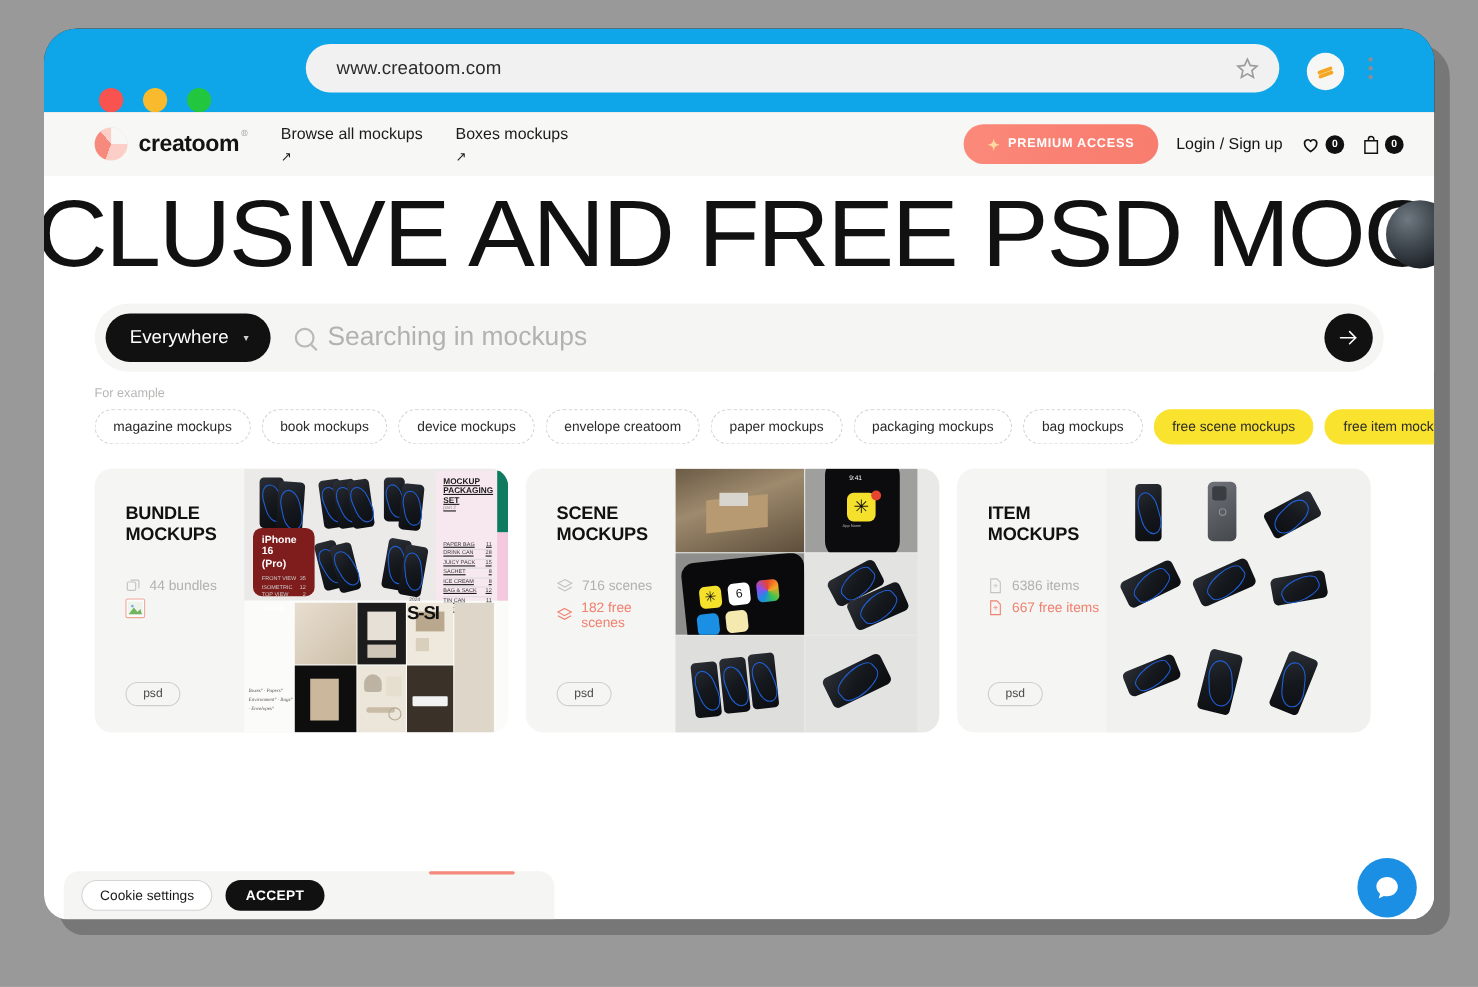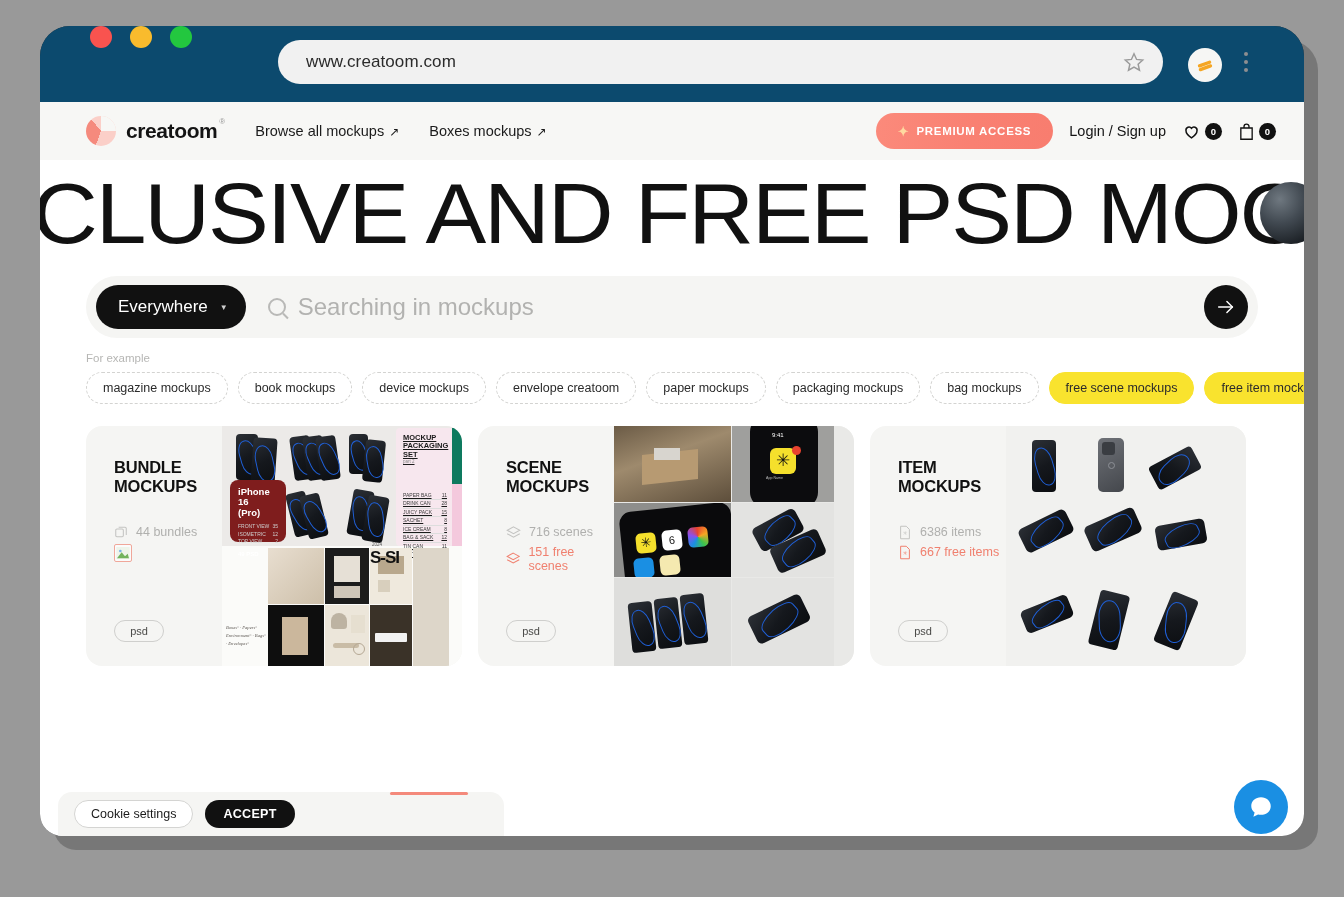--- a/index.html
+++ b/index.html
@@ -16,22 +16,22 @@
     left: 40px; top: 26px;
     width: 1264px; height: 810px;
     background: #2f2f31;
     border-radius: 30px 30px 22px 22px;
     box-shadow: 14px 14px 0 rgba(0,0,0,0.22);
     overflow: hidden;
   }
   .titlebar {
     position: relative;
     height: 76px;
-    background: #0c4a6e;
-    display: flex; align-items: flex-start;
+    background: #0ea5e9;
+    display: flex; align-items: flex-end;
   }
   .traffic { display: flex; gap: 18px; margin-left: 50px; }
   .dot { width: 22px; height: 22px; border-radius: 50%; }
   .dot.red { background: #f9534f; }
   .dot.yellow { background: #f9bb2d; }
   .dot.green { background: #23c73f; }
 
   .urlbar {
     position: absolute; left: 238px; top: 14px;
     width: 885px; height: 44px;
@@ -87,22 +87,23 @@
     content:""; position:absolute; left:50%; top:0; width:50%; height:50%;
     background:#f7f7f5; border-top-right-radius: 30px;
   }
   .logo-text {
     font-size: 21px; font-weight: 700; color: #141414;
     letter-spacing: -0.4px;
   }
   .logo-reg { font-size: 8px; color: #9a9a9a; align-self: flex-start; margin-left: -8px; margin-top: 1px;}
   .nav-links { display: flex; gap: 30px; margin-left: 30px; }
   .nav-link {
-    font-size: 14.5px; color: #1b1b1b; display: flex; align-items: flex-end; gap: 5px;
+    font-size: 14.5px; color: #1b1b1b; display: flex; align-items: flex-start; gap: 5px;
     cursor: pointer;
+    flex-direction: column;
   }
   .arrow-ne { font-size: 12px; color: #1b1b1b; }
 
   .header-right { margin-left: auto; display: flex; align-items: center; gap: 16px; }
   .premium-btn {
     height: 36px; border-radius: 18px;
     background: linear-gradient(100deg, #fb8a7b 0%, #f98072 55%, #f87d6f 100%);
     color: #fff; font-size: 11.5px; font-weight: 700; letter-spacing: 0.7px;
     display: flex; align-items: center; gap: 7px;
     padding: 0 22px; border: none; cursor: pointer;
@@ -548,21 +549,21 @@
                 <polygon points="12,3 22,8.5 12,14 2,8.5"></polygon>
                   <polyline points="2,14 12,19.5 22,14"></polyline>
               </svg>
               <span>716 scenes</span>
             </div>
             <div class="stat free">
               <svg width="15" height="15" viewBox="0 0 24 24" fill="none" stroke="#f0806f" stroke-width="1.7">
                 <polygon points="12,3 22,8.5 12,14 2,8.5"></polygon>
                   <polyline points="2,14 12,19.5 22,14"></polyline>
               </svg>
-              <span>151 free scenes</span>
+              <span>182 free scenes</span>
             </div>
           </div>
           <div class="psd-pill">psd</div>
         </div>
 
         <div class="card-media" style="background:#e9e9e7;">
 
           <div class="grid-cell" style="left:0;top:0;width:117px;height:76px;background:linear-gradient(160deg,#6b5b46 0%,#9e8a6d 40%,#5d4e3b 100%);">
             <div style="position:absolute;left:28px;top:26px;width:56px;height:30px;background:#b79a72;transform:skewY(-6deg);"></div>
             <div style="position:absolute;left:40px;top:22px;width:26px;height:12px;background:#d8d5cf;"></div>

